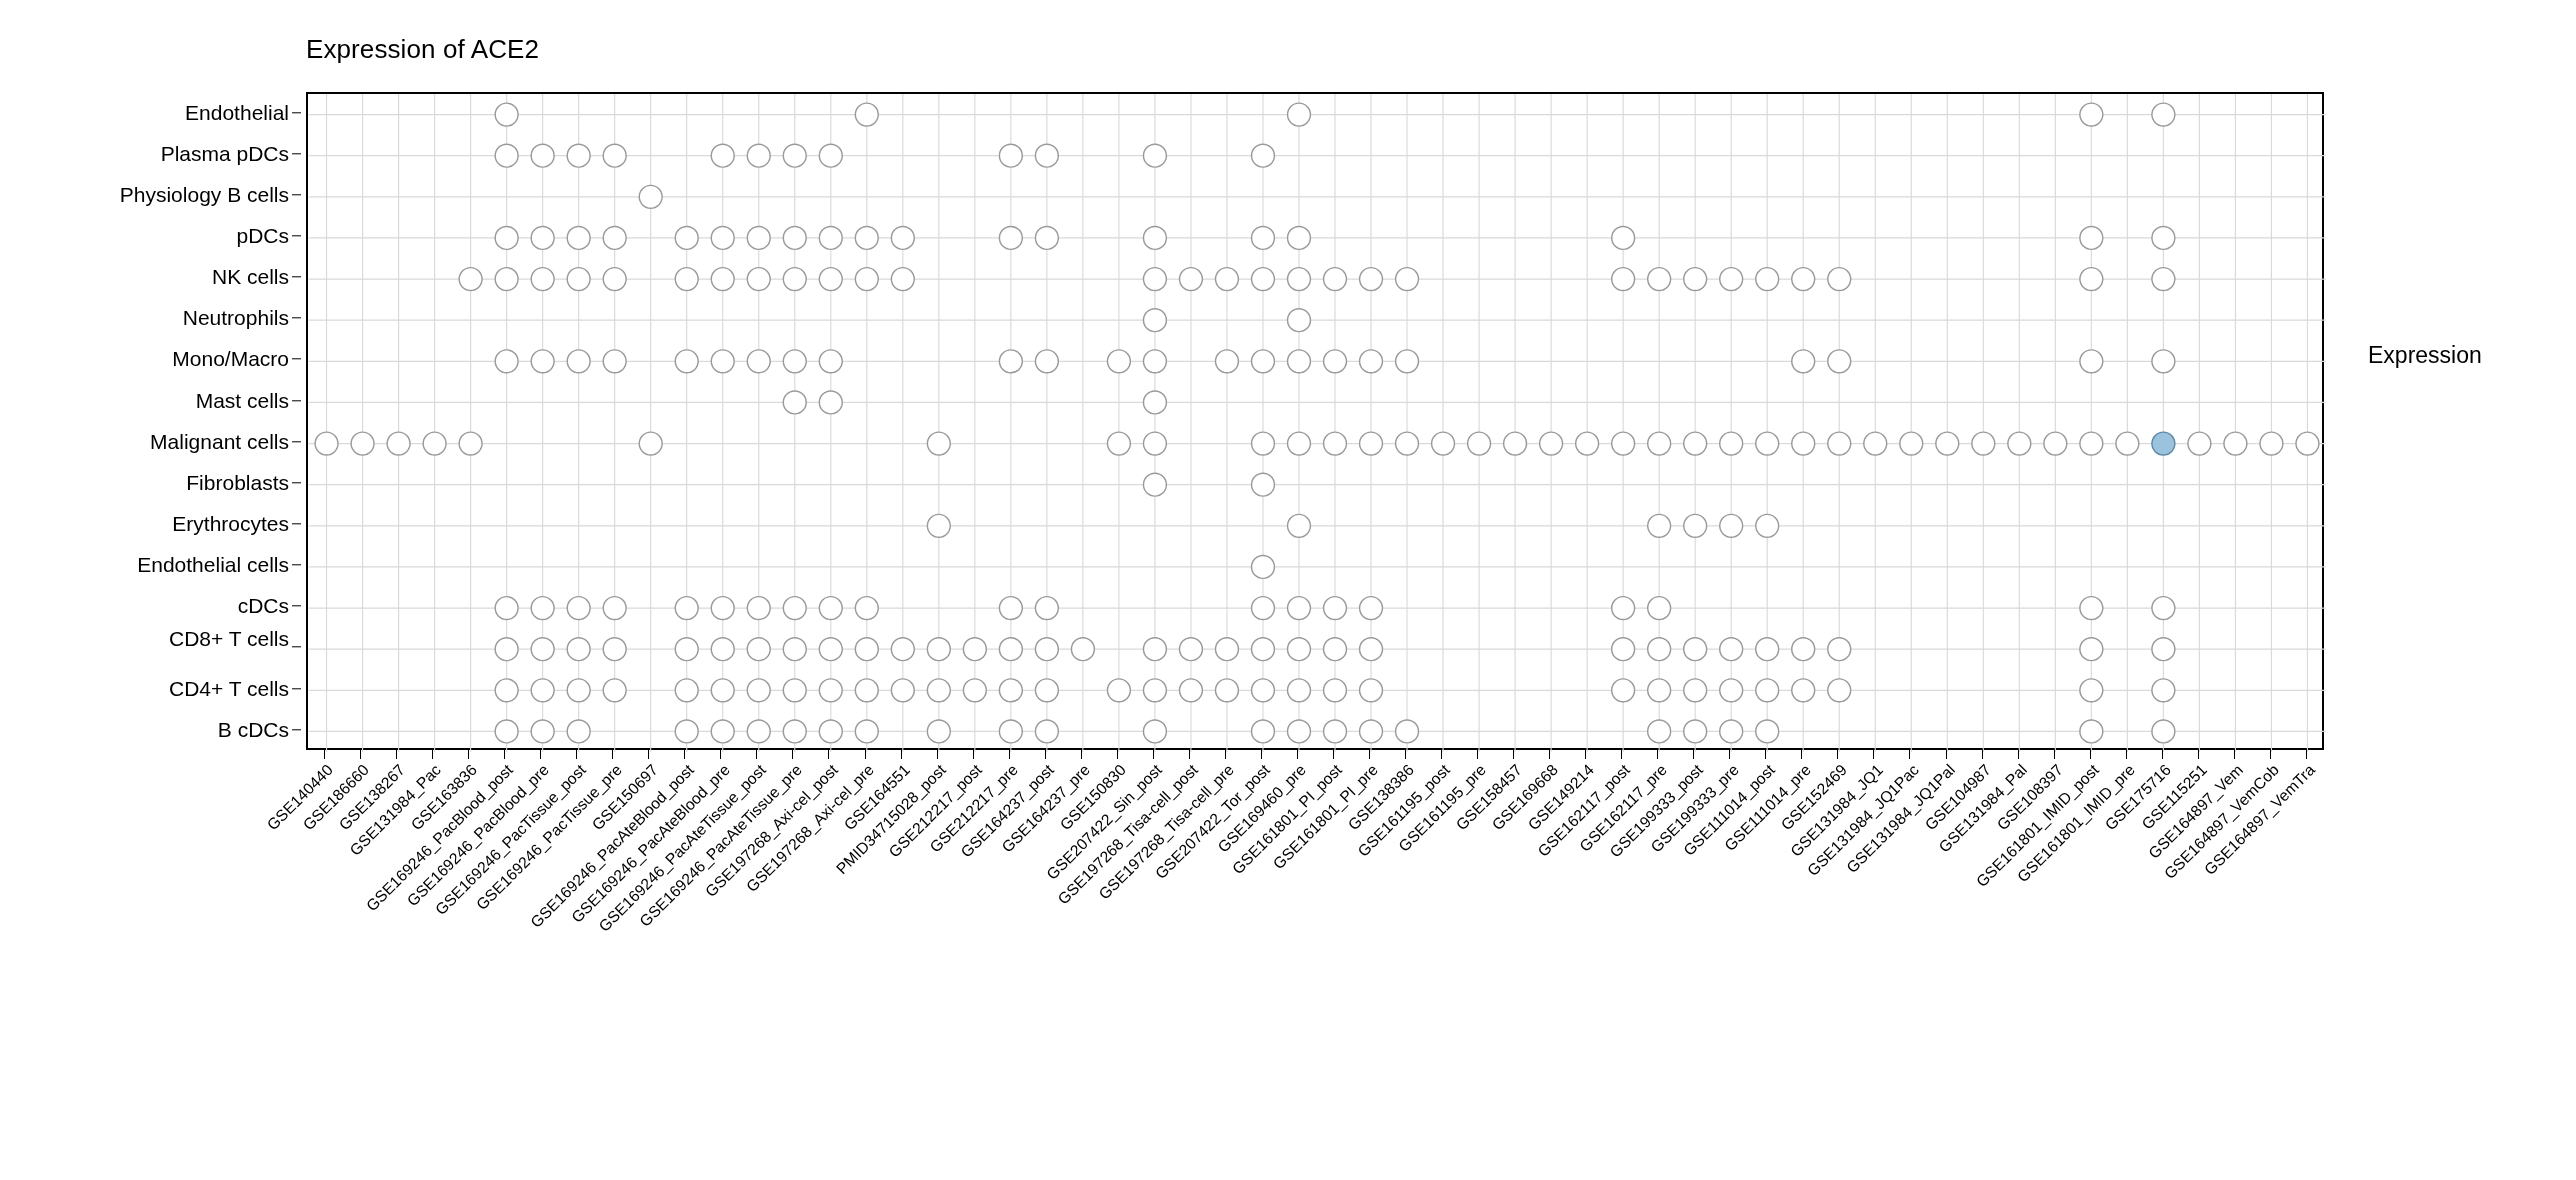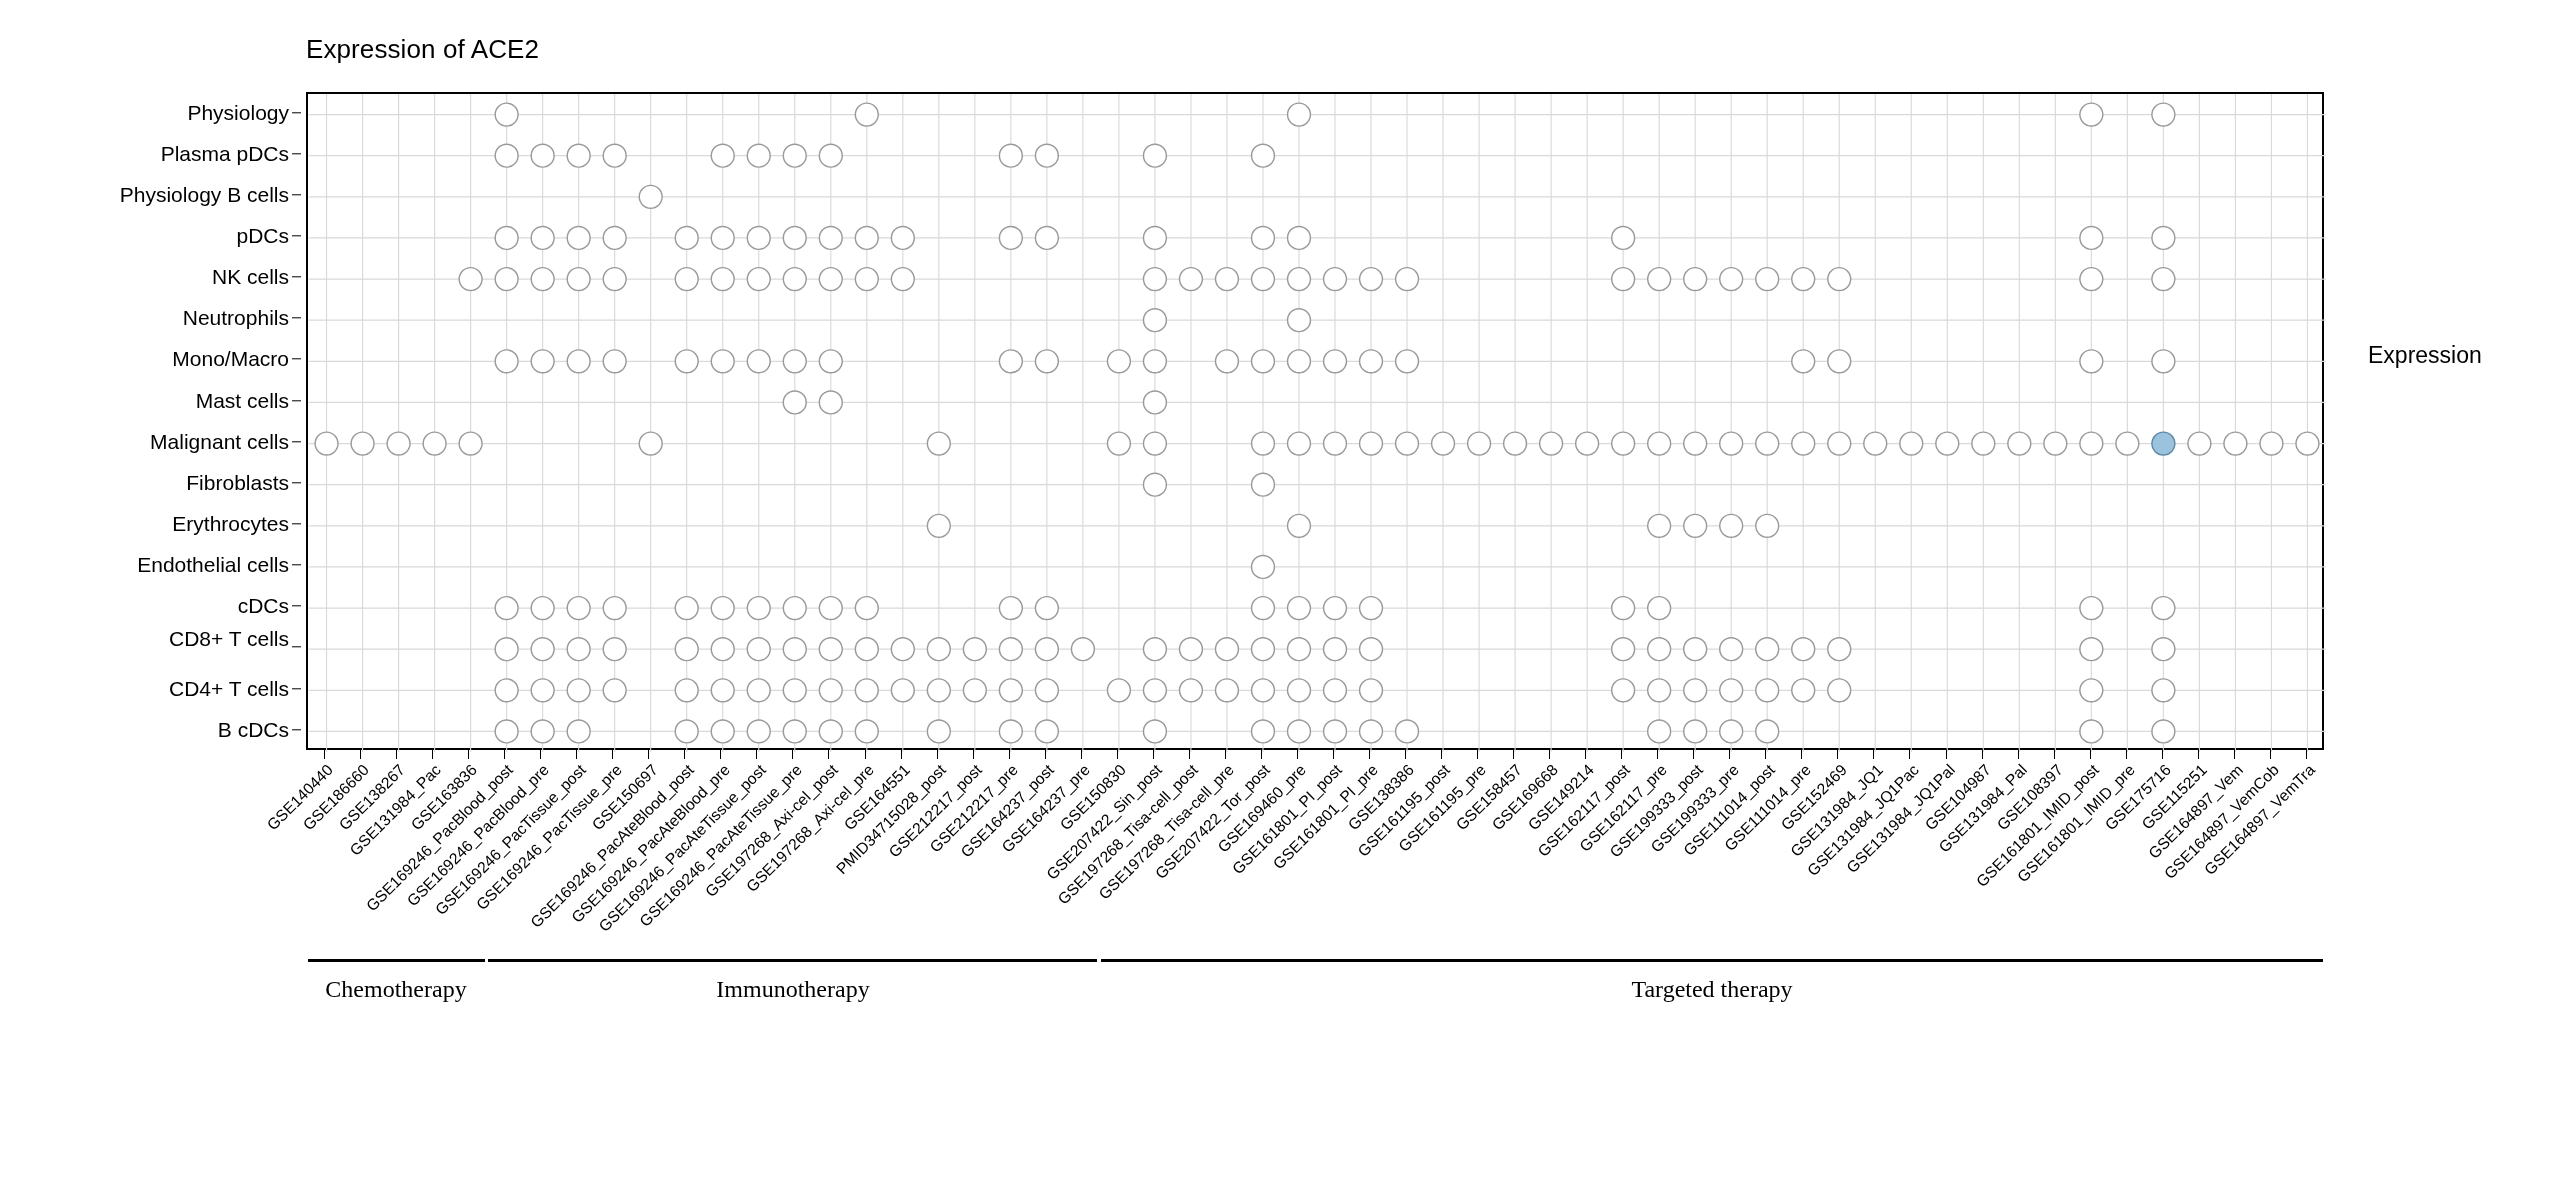--- a/index.html
+++ b/index.html
@@ -61,21 +61,21 @@
   .ltext{font-size:21.5px;color:#000;}
 </style>
 </head>
 <body>
 
 <div id="root">
 
   <div id="title">Expression of ACE2</div>
 
   <div id="ylabels">
-      <div class="ylab" style="top:20.6px">Physiology</div>
+      <div class="ylab" style="top:20.6px">Endothelial</div>
       <div class="ytick" style="top:20.6px"></div>
       <div class="ylab" style="top:62px">Plasma pDCs</div>
       <div class="ytick" style="top:62px"></div>
       <div class="ylab" style="top:103px">Physiology B cells</div>
       <div class="ytick" style="top:103px"></div>
       <div class="ylab" style="top:144px">pDCs</div>
       <div class="ytick" style="top:144px"></div>
       <div class="ylab" style="top:185px">NK cells</div>
       <div class="ytick" style="top:185px"></div>
       <div class="ylab" style="top:226px">Neutrophils</div>
@@ -652,27 +652,19 @@
       <div class="xlabwrap" style="left:2234px;top:1.4px">
       <div class="xlab" style="transform:rotate(-45deg) translate(-100%,0);">GSE164897_Vem</div>
     </div>
       <div class="xlabwrap" style="left:2270px;top:1.4px">
       <div class="xlab" style="transform:rotate(-45deg) translate(-100%,0);">GSE164897_VemCob</div>
     </div>
       <div class="xlabwrap" style="left:2306px;top:1.4px">
       <div class="xlab" style="transform:rotate(-45deg) translate(-100%,0);">GSE164897_VemTra</div>
     </div>
     </div>
-  <div id="groups">
-      <div class="gbar" style="left:308px;width:177px;top:0"></div>
-      <div class="glabel" style="left:396px;top:17px">Chemotherapy</div>
-      <div class="gbar" style="left:488px;width:609px;top:0"></div>
-      <div class="glabel" style="left:793px;top:17px">Immunotherapy</div>
-      <div class="gbar" style="left:1101px;width:1222px;top:0"></div>
-      <div class="glabel" style="left:1712px;top:17px">Targeted therapy</div>
-    </div>
 
   <div id="legend">
     <div class="ltitle">Expression</div>
   </div>
 
 </div>
 
 
 </body></html>

